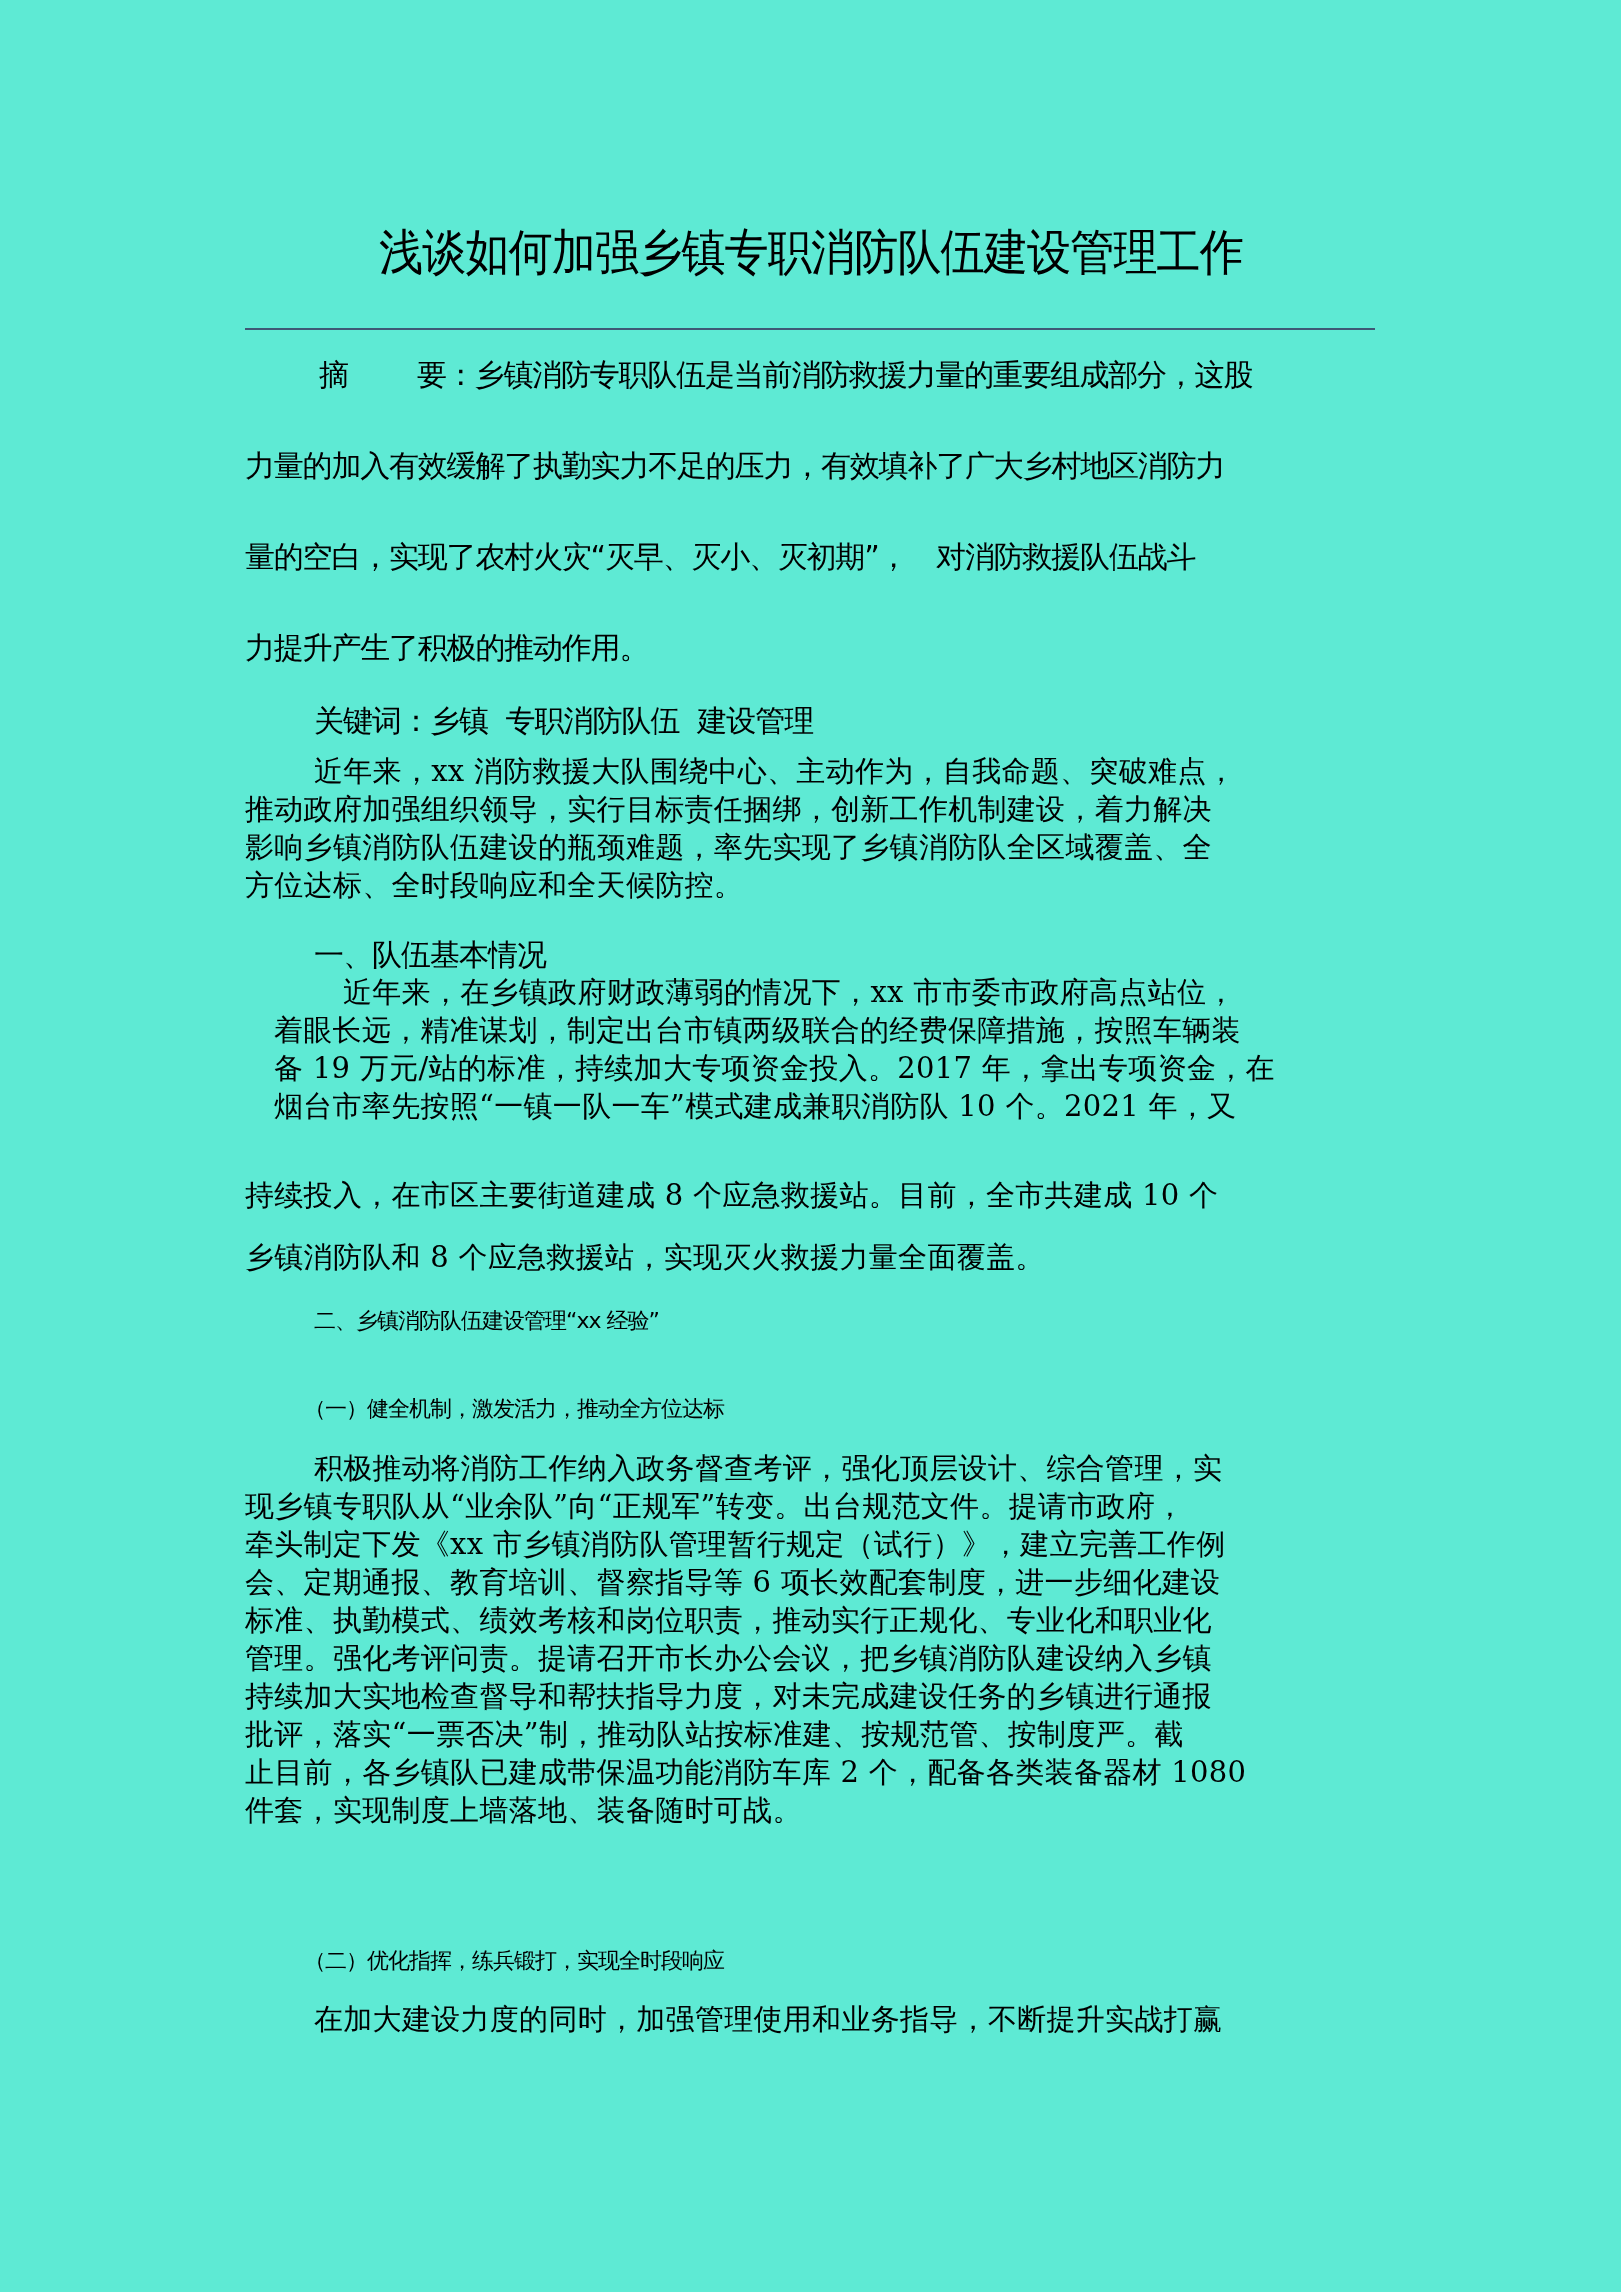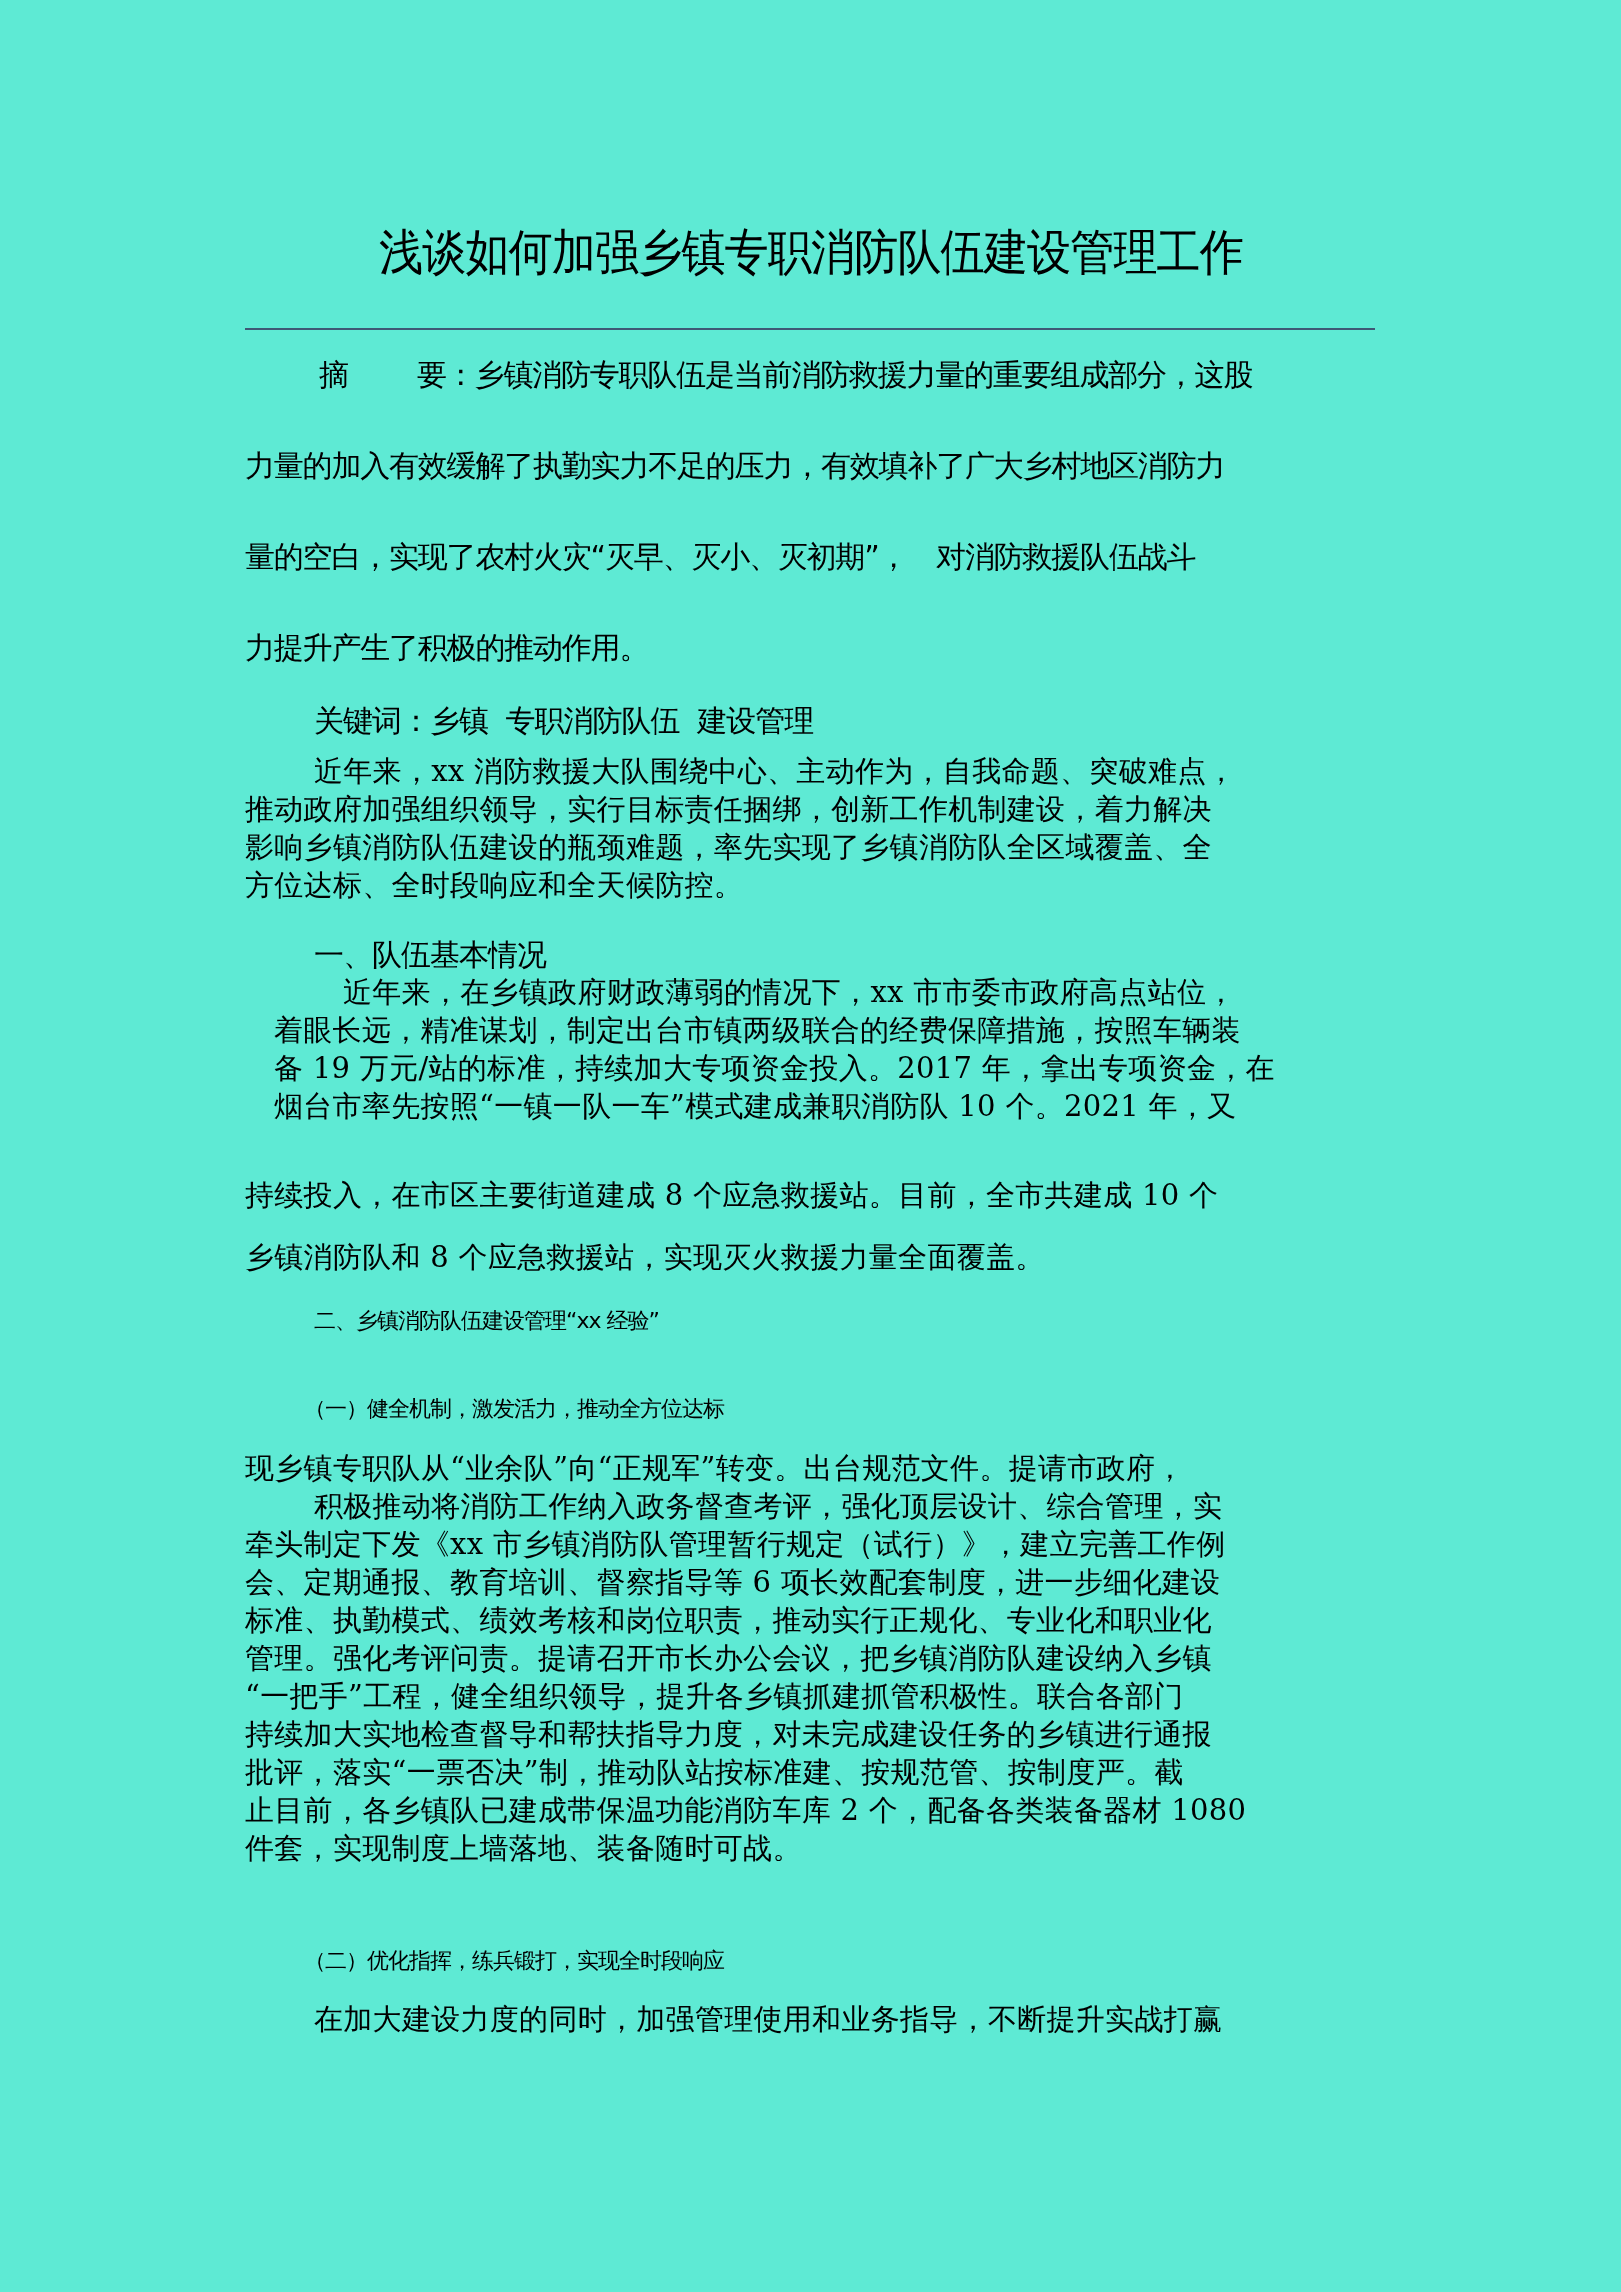--- a/index.html
+++ b/index.html
@@ -148,27 +148,26 @@
   </div>
   <div class="body-text" style="top:1238px;">
     <div class="ln">乡镇消防队和 8 个应急救援站，实现灭火救援力量全面覆盖。</div>
   </div>
 
   <div class="heading-sans" style="left:314px; top:1299px;">二、乡镇消防队伍建设管理“xx 经验”</div>
 
   <div class="heading-sans" style="left:304px; top:1387px;">（一）健全机制，激发活力，推动全方位达标</div>
 
   <div class="body-text" style="top:1449px;">
+    <div class="ln indent">积极推动将消防工作纳入政务督查考评，强化顶层设计、综合管理，实</div>
     <div class="ln">现乡镇专职队从“业余队”向“正规军”转变。出台规范文件。提请市政府，</div>
-    <div class="ln indent">积极推动将消防工作纳入政务督查考评，强化顶层设计、综合管理，实</div>
     <div class="ln">牵头制定下发《xx 市乡镇消防队管理暂行规定（试行）》，建立完善工作例</div>
     <div class="ln">会、定期通报、教育培训、督察指导等 6 项长效配套制度，进一步细化建设</div>
     <div class="ln">标准、执勤模式、绩效考核和岗位职责，推动实行正规化、专业化和职业化</div>
     <div class="ln">管理。强化考评问责。提请召开市长办公会议，把乡镇消防队建设纳入乡镇</div>
-    <div class="ln">“一把手”工程，健全组织领导，提升各乡镇抓建抓管积极性。联合各部门</div>
     <div class="ln">持续加大实地检查督导和帮扶指导力度，对未完成建设任务的乡镇进行通报</div>
     <div class="ln">批评，落实“一票否决”制，推动队站按标准建、按规范管、按制度严。截</div>
     <div class="ln">止目前，各乡镇队已建成带保温功能消防车库 2 个，配备各类装备器材 1080</div>
     <div class="ln">件套，实现制度上墙落地、装备随时可战。</div>
   </div>
 
   <div class="heading-sans" style="left:304px; top:1939px;">（二）优化指挥，练兵锻打，实现全时段响应</div>
 
   <div class="body-text" style="top:2000px;">
     <div class="ln indent">在加大建设力度的同时，加强管理使用和业务指导，不断提升实战打赢</div>

